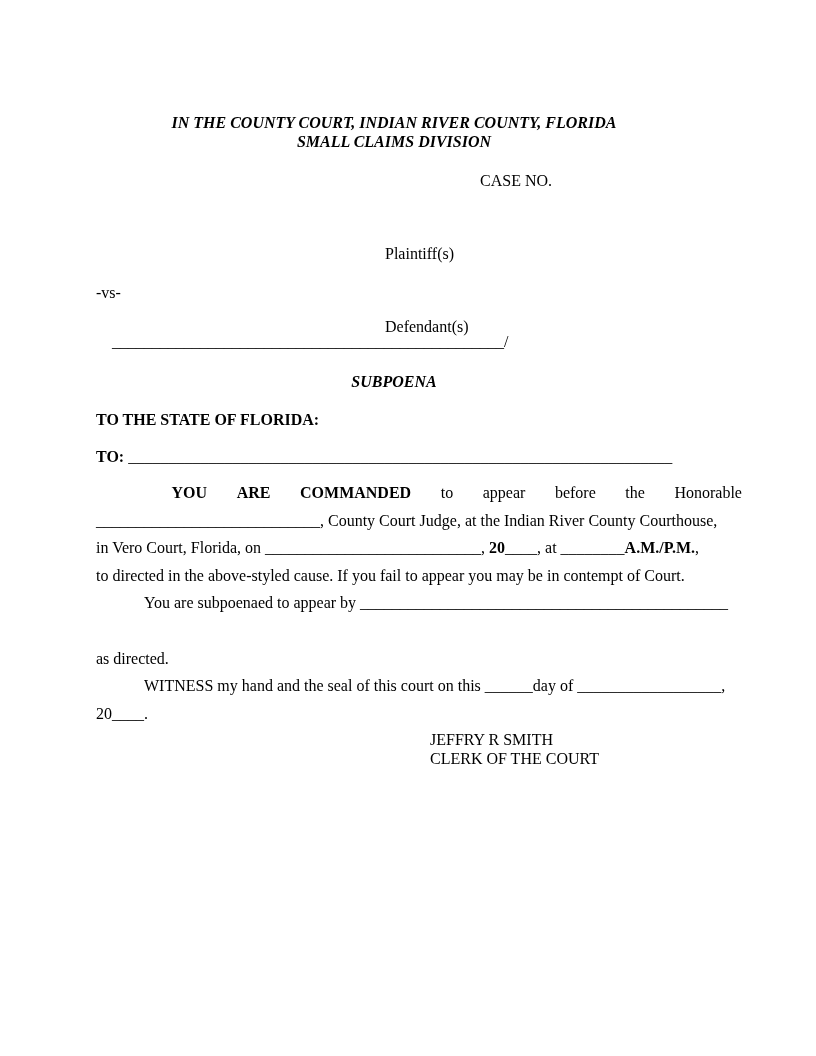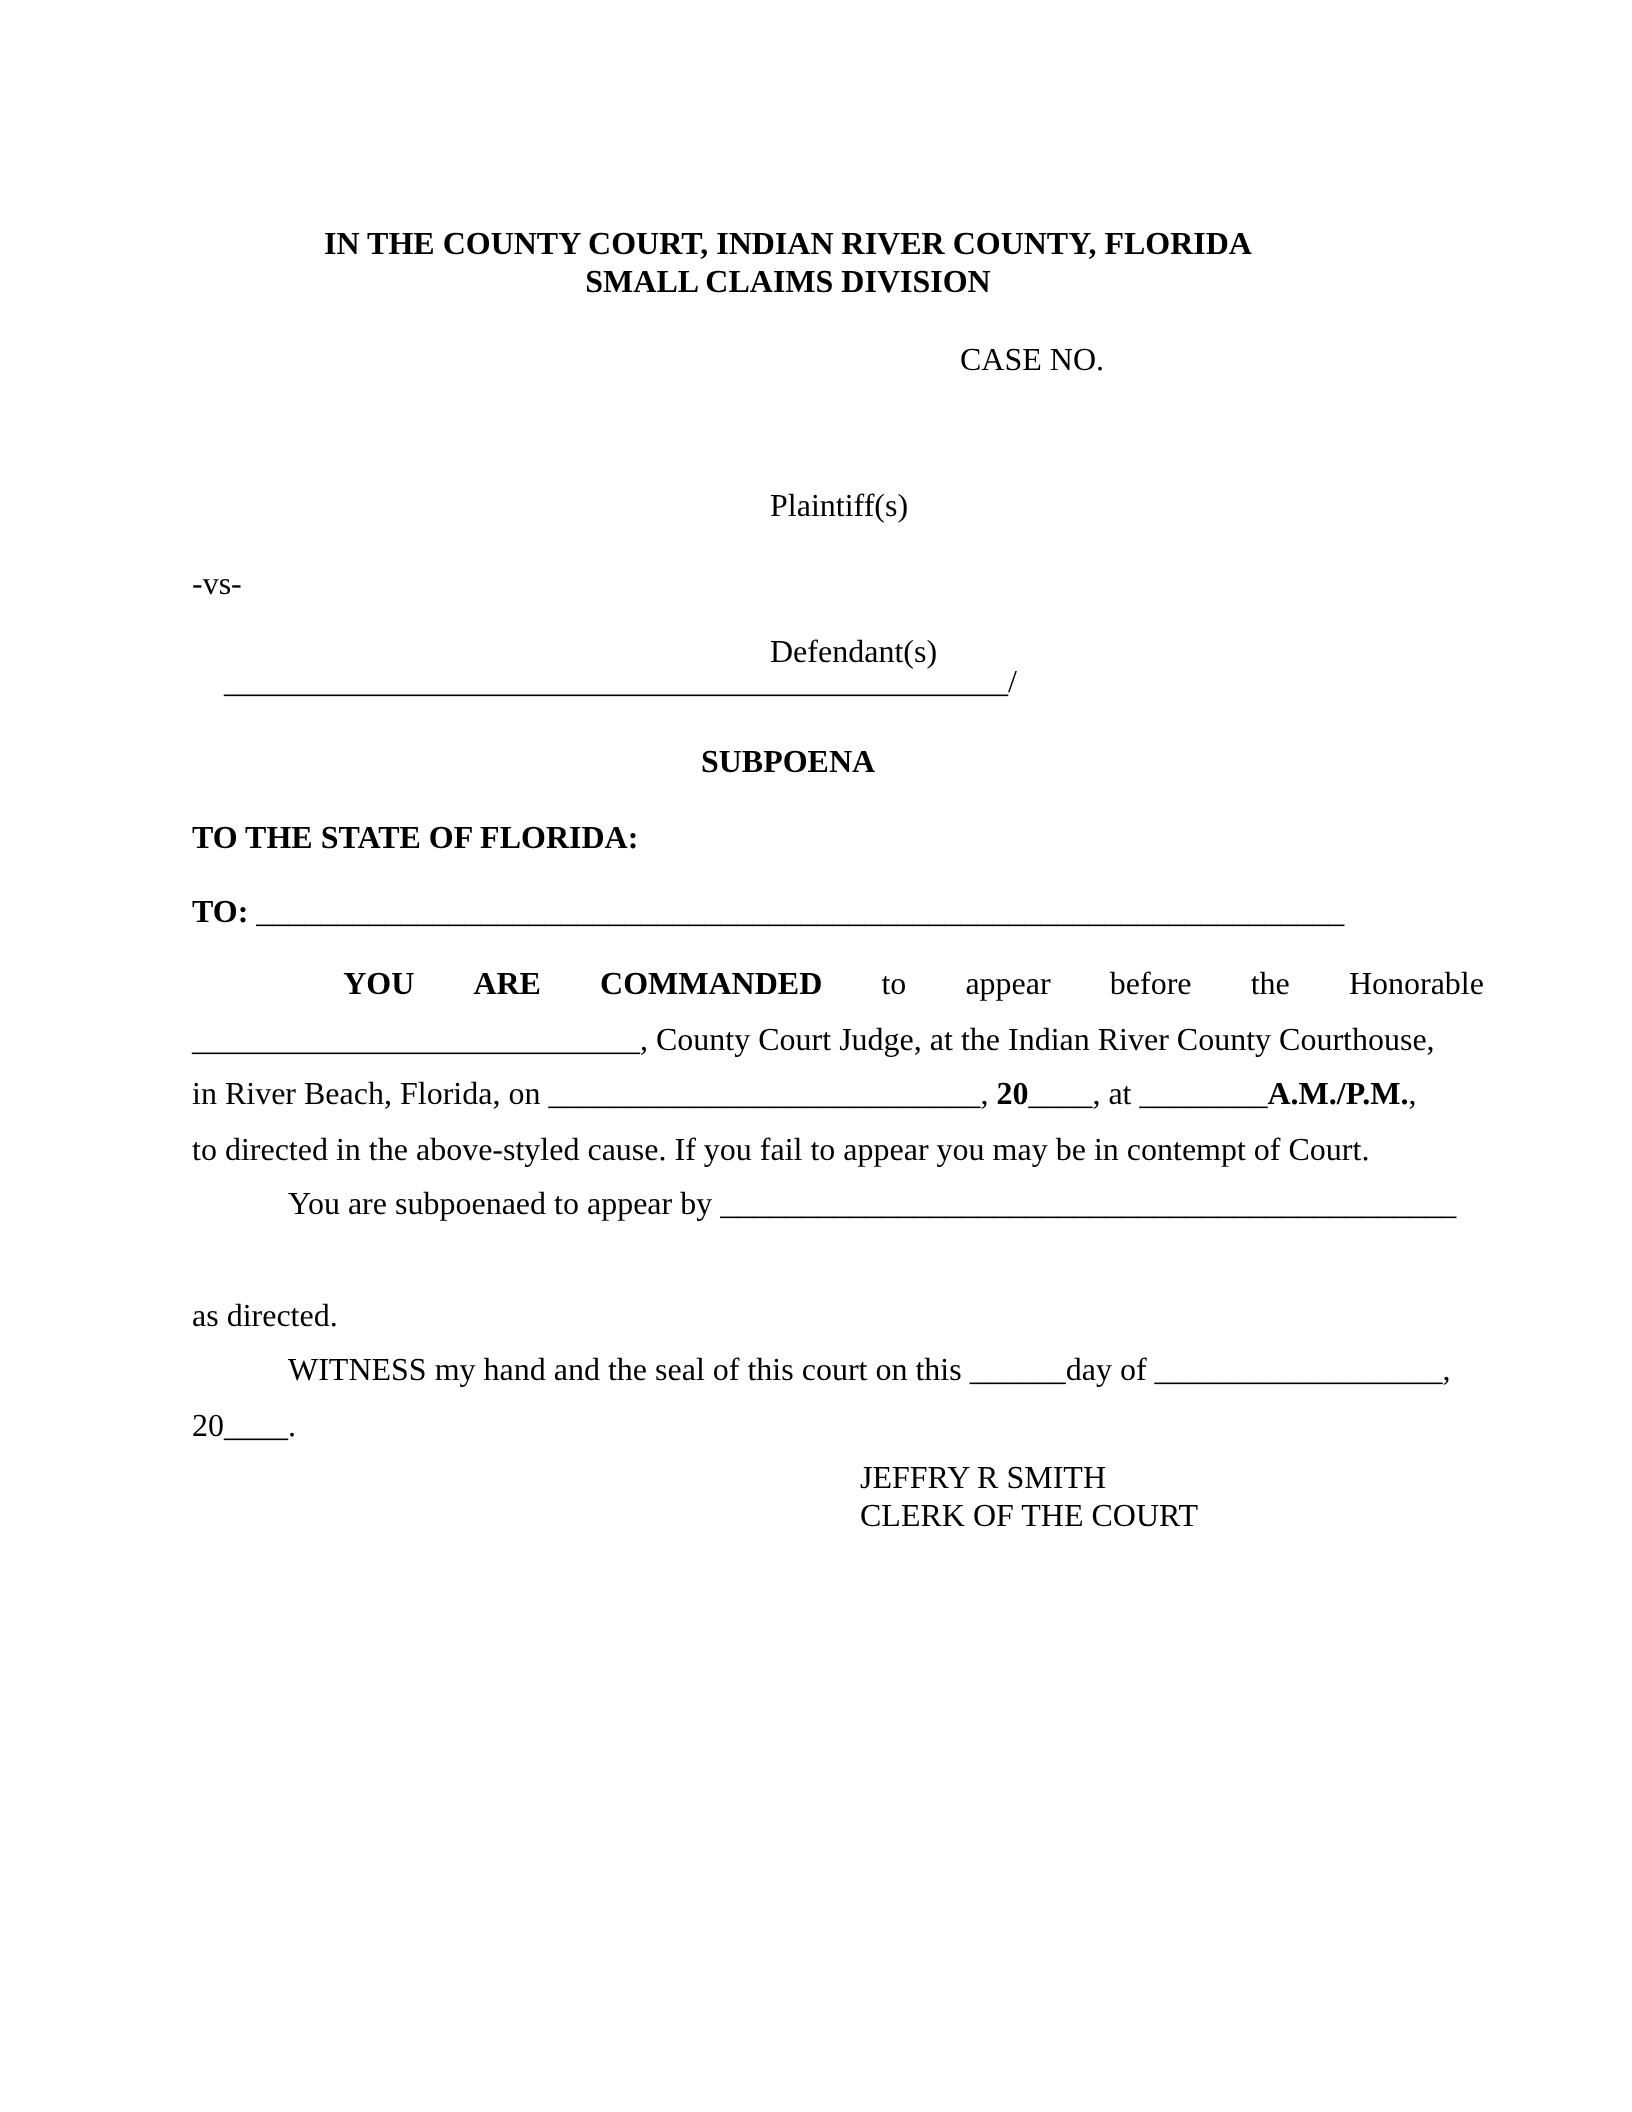--- a/index.html
+++ b/index.html
@@ -7,21 +7,21 @@
     position: relative;
     width: 816px;
     height: 1056px;
     background: #ffffff;
     font-family: "Liberation Serif", "DejaVu Serif", serif;
     font-size: 16px;
     color: #000000;
     overflow: hidden;
   }
   .line { position: absolute; line-height: 19px; white-space: nowrap; }
-  .center { left: 0; width: 788px; text-align: center; }
+  .center { left: 0; width: 788px; text-align: center; font-style: italic; }
   .bold { font-weight: bold; }
   .flexline { display: flex; justify-content: space-between; align-items: baseline; }
   .indent-spacer { display: inline-block; width: 46px; }
   .sigblock { text-align: left; }
 </style>
 </head>
 <body>
 
 <div class="page">
 
@@ -52,21 +52,21 @@
     <span class="bold">YOU</span>
     <span class="bold">ARE</span>
     <span class="bold">COMMANDED</span>
     <span>to</span>
     <span>appear</span>
     <span>before</span>
     <span>the</span>
     <span>Honorable</span>
   </div>
   <div class="line" style="top:538px; left:96px;">
-    <span>in River Beach, Florida, on </span><span>___________________________</span><span>, </span><span class="bold">20</span><span>____</span><span>, at </span><span>________</span><span class="bold">A.M./P.M.</span><span>,</span>
+    <span>in Vero Court, Florida, on </span><span>___________________________</span><span>, </span><span class="bold">20</span><span>____</span><span>, at </span><span>________</span><span class="bold">A.M./P.M.</span><span>,</span>
   </div>
   <div class="line" style="top:566px; left:96px;">to directed in the above-styled cause. If you fail to appear you may be in contempt of Court.</div>
 
   <div class="line" style="top:593px; left:96px; padding-left:48px;">
     <span>You are subpoenaed to appear by </span><span>______________________________________________</span>
   </div>
   <div class="line" style="top:649px; left:96px;">as directed.</div>
 
   <div class="line" style="top:676px; left:96px; padding-left:48px;">
     <span>WITNESS my hand and the seal of this court on this </span><span>______</span><span>day of </span><span>__________________</span><span>,</span>

